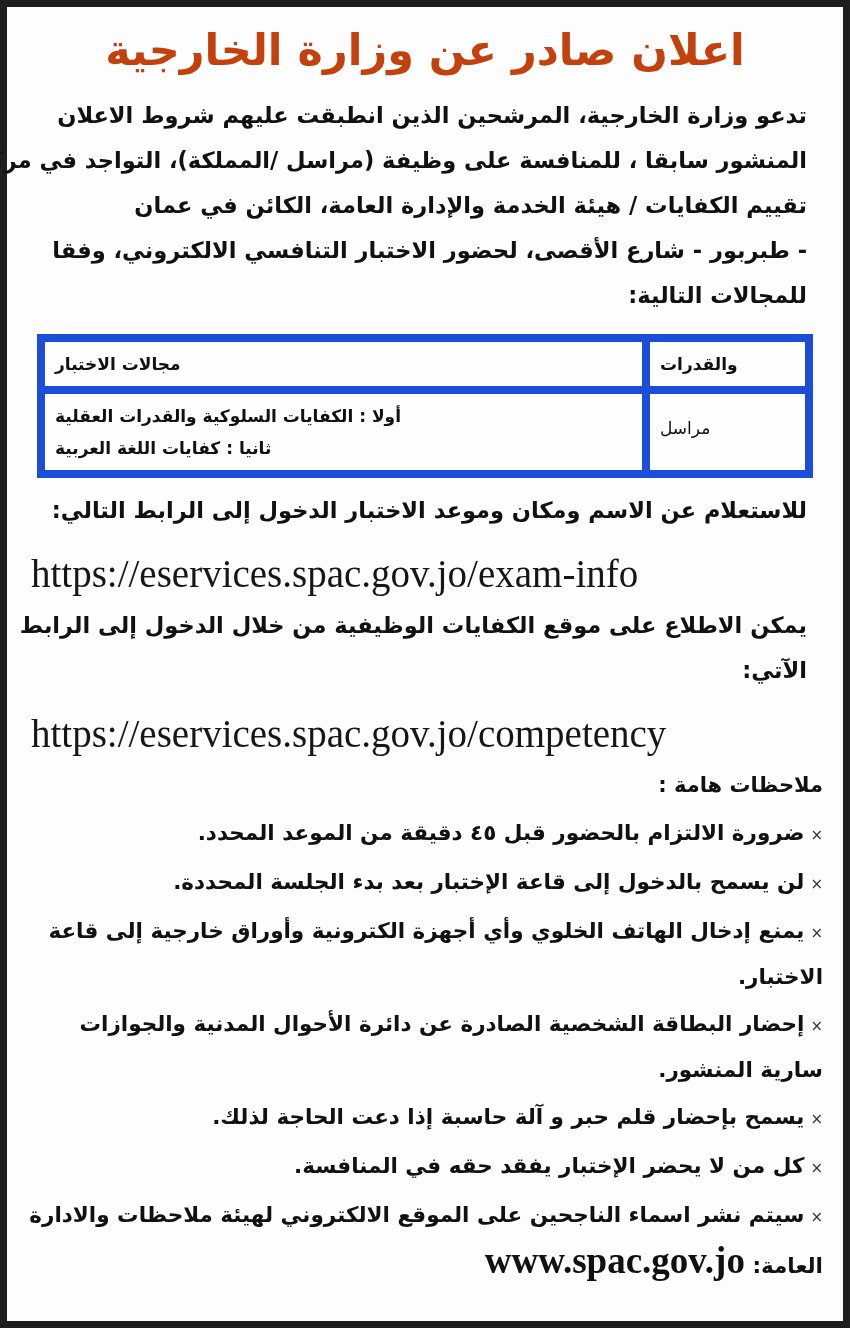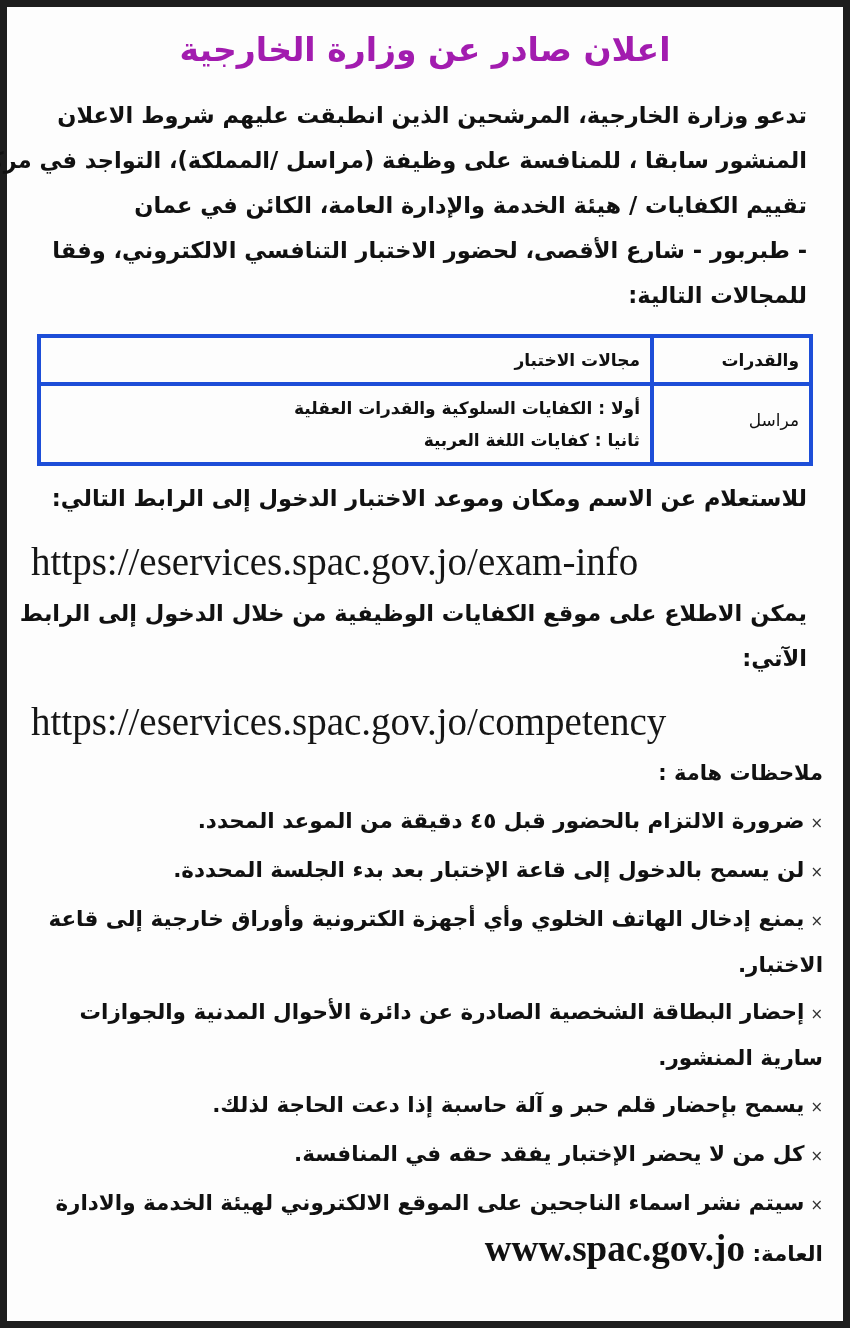--- a/index.html
+++ b/index.html
@@ -6,32 +6,32 @@
   body { width:850px; height:1328px; overflow:hidden; position:relative; font-family:"DejaVu Sans", sans-serif; color:#111; }
   .frame {
     position:absolute; left:0; top:0; width:850px; height:1328px; box-sizing:border-box;
     border:7px solid #1e1e1e; background:#fdfdfd;
   }
   .content {
     position:absolute; left:20px; right:20px; top:16px; bottom:10px;
     direction:rtl; text-align:right;
   }
   .title {
-    text-align:center; font-weight:bold; font-size:33px; line-height:54px; margin:0 0 6px 0;
-    letter-spacing:0; color:#a21caf;
+    text-align:center; font-weight:bold; font-size:43px; line-height:54px; margin:0 0 6px 0;
+    letter-spacing:0; color:#c2410c;
   }
   .para { font-weight:bold; font-size:22.5px; line-height:45px; margin:16px; }
   .para .ln { display:block; white-space:nowrap; }
   .table-wrap { margin:14px 10px 10px 10px; }
   table.fields {
     width:100%; border-collapse:collapse; direction:rtl;
     border:3px solid #222;
   }
   table.fields th, table.fields td {
-    border:4px solid #1d4ed8; font-size:17px; padding:6px 10px; vertical-align:top; text-align:right;
+    border:8px solid #1d4ed8; font-size:17px; padding:6px 10px; vertical-align:top; text-align:left;
   }
   table.fields th { font-weight:bold; height:32px; vertical-align:middle; }
   table.fields td.job { width:135px; font-weight:normal; padding-top:24px; }
   table.fields td.areas { font-weight:bold; line-height:32px; padding-top:6px; }
   table.fields td.areas span { display:block; }
   .url {
     direction:ltr; text-align:left; font-family:"Liberation Serif", serif; font-size:39px;
     line-height:50px; margin:4px; color:#161616; white-space:nowrap;
   }
   .notes-title { font-weight:bold; font-size:21px; line-height:44px; margin:0; }
@@ -103,19 +103,19 @@
         <span class="ln"><span class="bullet">×</span><span>إحضار البطاقة الشخصية الصادرة عن دائرة الأحوال المدنية والجوازات</span></span>
         <span class="ln">سارية المنشور.</span>
       </p>
       <p class="note">
         <span class="ln"><span class="bullet">×</span><span>يسمح بإحضار قلم حبر و آلة حاسبة إذا دعت الحاجة لذلك.</span></span>
       </p>
       <p class="note">
         <span class="ln"><span class="bullet">×</span><span>كل من لا يحضر الإختبار يفقد حقه في المنافسة.</span></span>
       </p>
       <p class="note">
-        <span class="ln"><span class="bullet">×</span><span>سيتم نشر اسماء الناجحين على الموقع الالكتروني لهيئة الخدمة والادارة</span></span>
+        <span class="ln"><span class="bullet">×</span><span>سيتم نشر اسماء الناجحين على الموقع الالكتروني لهيئة ملاحظات والادارة</span></span>
         <span class="last-line"><span>العامة:</span> <span class="www">www.spac.gov.jo</span></span>
       </p>
     </div>
 
   </div>
 </div>
 
 </body></html>

